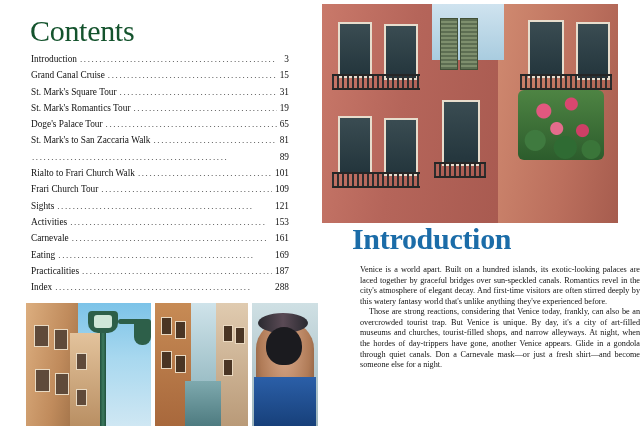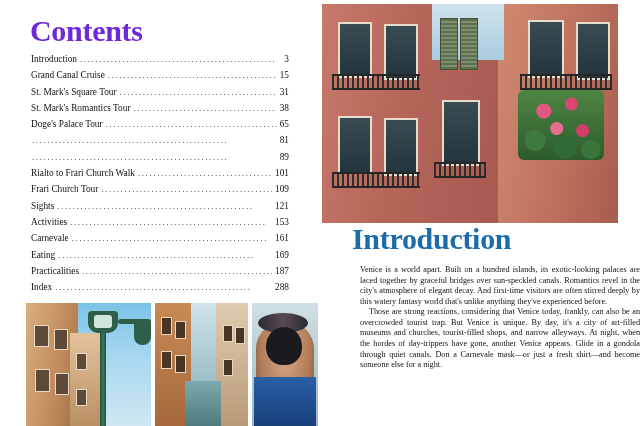--- a/index.html
+++ b/index.html
@@ -26,23 +26,23 @@
     left: 0;
     top: 0;
     width: 318px;
     height: 426px;
   }
   .contents-title {
     position: absolute;
     left: 30px;
     top: 14px;
     font-family: "Liberation Serif", serif;
-    font-weight: bold;
+    font-weight: normal;
     font-size: 30px;
-    color: #6d28d9;
+    color: #14532d;
     letter-spacing: -0.3px;
   }
   .toc {
     position: absolute;
     left: 31px;
     top: 55px;
     width: 258px;
   }
   .toc-row {
     display: flex;
@@ -328,30 +328,31 @@
 
       <div class="toc-row">
         <span class="toc-label">St. Mark's Square Tour</span>
         <span class="toc-dots">...................................................</span>
         <span class="toc-page">31</span>
       </div>
 
       <div class="toc-row">
         <span class="toc-label">St. Mark's Romantics Tour</span>
         <span class="toc-dots">...................................................</span>
-        <span class="toc-page">38</span>
+        <span class="toc-page">19</span>
       </div>
 
       <div class="toc-row">
         <span class="toc-label">Doge's Palace Tour</span>
         <span class="toc-dots">...................................................</span>
         <span class="toc-page">65</span>
       </div>
 
       <div class="toc-row">
+        <span class="toc-label">St. Mark's to San Zaccaria Walk</span>
         <span class="toc-dots">...................................................</span>
         <span class="toc-page">81</span>
       </div>
 
       <div class="toc-row">
         <span class="toc-dots">...................................................</span>
         <span class="toc-page">89</span>
       </div>
 
       <div class="toc-row">

